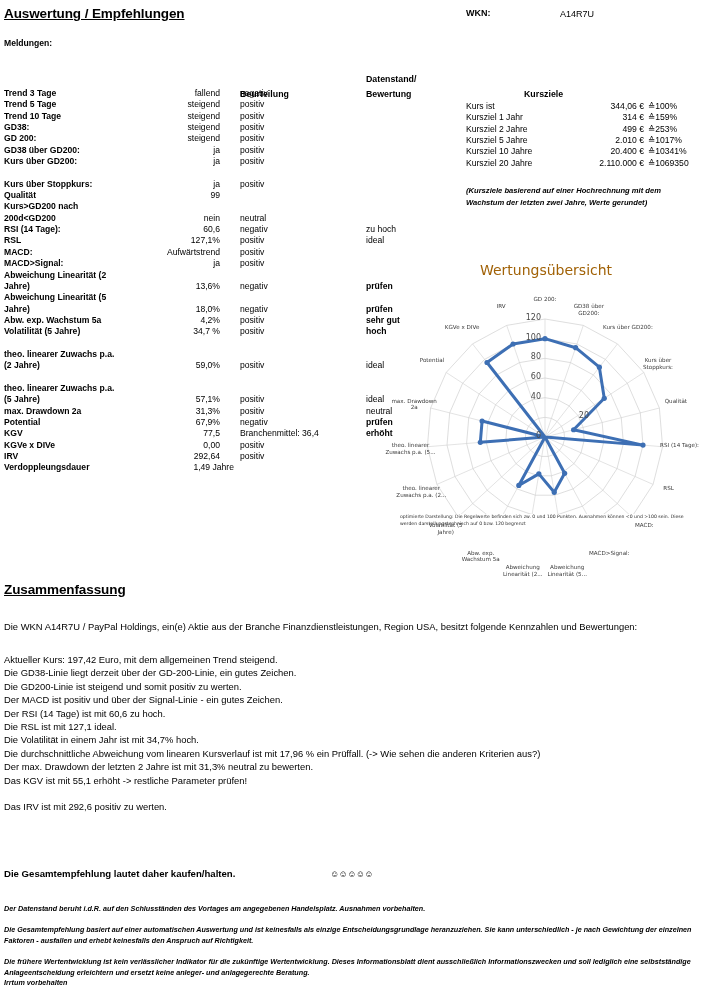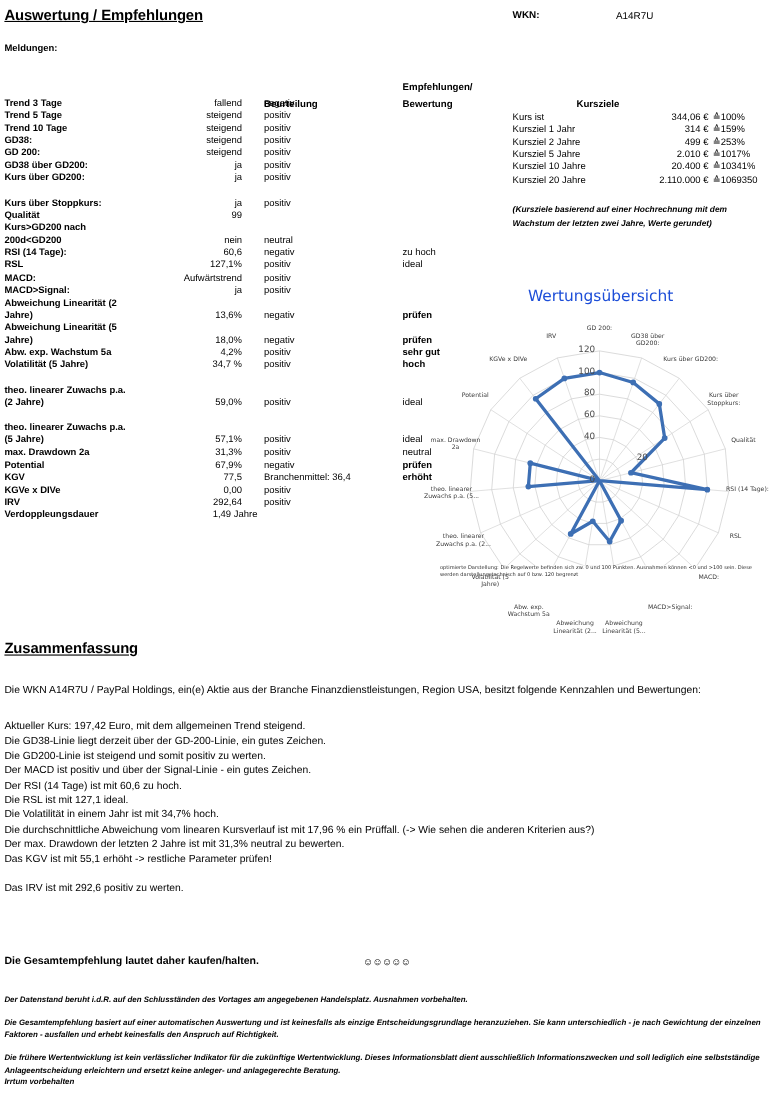--- a/index.html
+++ b/index.html
@@ -70,21 +70,21 @@
              font-size:8.6px; line-height:11.2px; white-space:nowrap; }
   .kz-pct  { position:absolute; left:182px; top:0; font-size:8.6px; line-height:11.2px; white-space:nowrap; }
   .kz-note { position:absolute; left:466px; font-size:7.6px; font-style:italic; font-weight:bold; white-space:nowrap; }
   #kz-note1 { top:186px; }
   #kz-note2 { top:198px; }
 
   
   #chart-wrap { position:absolute; left:386px; top:262px; width:320px; height:288px; }
   #chart-title {
     position:absolute; left:0; top:0; width:320px; text-align:center;
-    font-size:14px; color:#1d4ed8; font-family:"DejaVu Sans", sans-serif;
+    font-size:14px; color:#a16207; font-family:"DejaVu Sans", sans-serif;
   }
   #radar-svg { position:absolute; left:0; top:22px; }
   .ax-label {
     position:absolute; font-size:5.6px; color:#3a3a3a;
     font-family:"DejaVu Sans", sans-serif; text-align:center;
     line-height:6.6px; white-space:pre-line;
   }
   .tick-label {
     position:absolute; font-size:8px; color:#4a4a4a;
     font-family:"DejaVu Sans", sans-serif; text-align:right;
@@ -119,21 +119,21 @@
 <body>
 
 <div class="page">
 
   <div class="h1" id="title-main">Auswertung / Empfehlungen</div>
   <div class="lbl-bold" id="wkn-label">WKN:</div>
   <div class="lbl-norm" id="wkn-value">A14R7U</div>
   <div class="lbl-bold" id="meldungen">Meldungen:</div>
 
   <div id="hdr-beurteilung">Beurteilung</div>
-  <div id="hdr-bem1">Empfehlungen/</div>
+  <div id="hdr-bem1">Datenstand/</div>
   <div id="hdr-bem2">Bewertung</div>
   <div id="hdr-kursziele">Kursziele</div>
 
   <div class="tbl" id="indicator-table">
       <div class="trow">
         <div class="c-name">Trend 3 Tage</div>
         <div class="c-val">fallend</div>
         <div class="c-beurt">negativ</div>
         <div class="c-bem"></div>
       </div>

